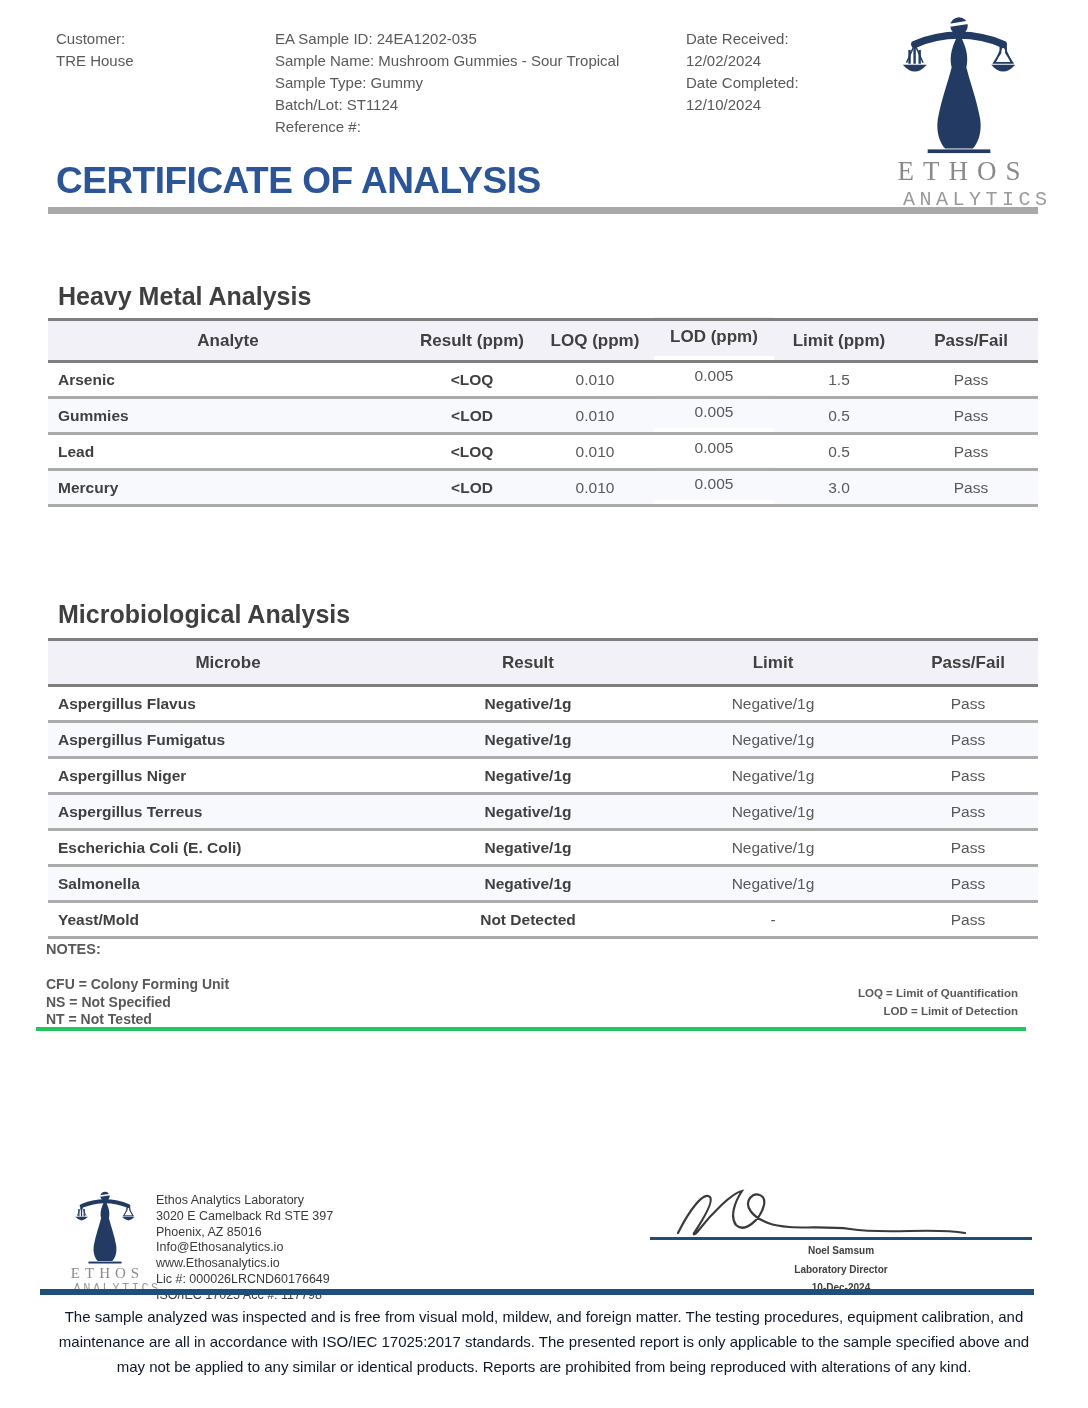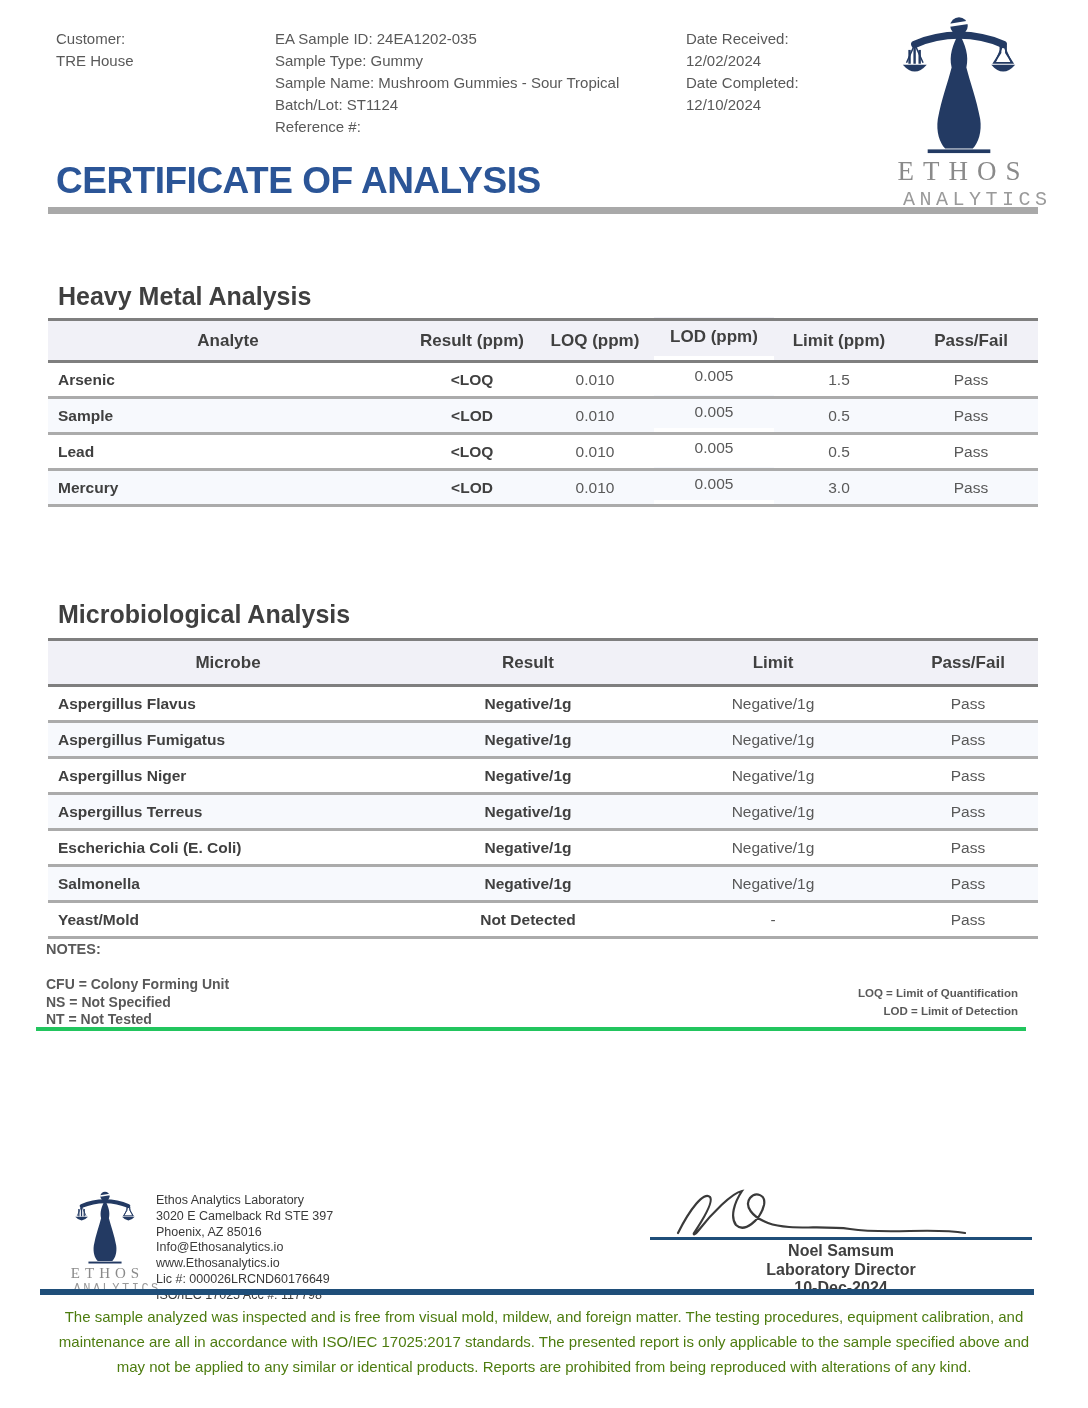--- a/index.html
+++ b/index.html
@@ -50,25 +50,25 @@
   
   .f-logo { position:absolute; left:50px; top:1190px; width:110px; text-align:center; }
   .f-logo svg { display:block; margin:0 auto; }
   .f-logo .logo-word1 { font-size:15px; letter-spacing:5px; text-indent:5px; color:#8a8a8a; margin-top:1px; }
   .f-logo .logo-word2 { font-size:12px; letter-spacing:2.5px; text-indent:2.5px; color:#9a9a9a; margin-top:0; }
 
   .lab-info { position:absolute; left:156px; top:1193px; font-size:12.5px; font-weight:normal; color:#3a3a3a; line-height:15.8px; }
 
   .sig-img { position:absolute; left:660px; top:1183px; }
   .sig-line { position:absolute; left:650px; top:1237px; width:382px; height:3px; background:#1f4e79; }
-  .sig-block { position:absolute; left:650px; top:1242px; width:382px; text-align:center; font-size:16px; font-weight:bold; color:#404040; line-height:18.5px; }
+  .sig-block { position:absolute; left:650px; top:1242px; width:382px; text-align:center; font-size:10px; font-weight:bold; color:#404040; line-height:18.5px; }
 
   .bottom-bar { position:absolute; left:40px; top:1289px; width:994px; height:6px; background:#1f4e79; }
 
-  .disclaimer { position:absolute; left:44px; top:1304px; width:1000px; text-align:center; font-size:15px; color:#4d7c0f; line-height:25px; }
+  .disclaimer { position:absolute; left:44px; top:1304px; width:1000px; text-align:center; font-size:15px; color:#0f172a; line-height:25px; }
 </style>
 </head>
 <body>
 
 <svg width="0" height="0" style="position:absolute" aria-hidden="true">
   <defs>
     <symbol id="justice" viewBox="0 0 124 152">
       <g fill="#233a63" stroke="none">
         <circle cx="62" cy="13" r="9.5"></circle>
         <path d="M62,20 C55,34 51,45 54,58 C50,74 43,92 39,114 C37,128 41,140 47,146 L77,146 C83,140 87,128 85,114 C81,92 74,74 70,58 C73,45 69,34 62,20 Z"></path>
@@ -90,22 +90,22 @@
 
 <div class="page">
 
   <div class="meta meta-customer">
     <div>Customer:</div>
     <div>TRE House</div>
   </div>
 
   <div class="meta meta-sample">
     <div>EA Sample ID: 24EA1202-035</div>
+    <div>Sample Name: Mushroom Gummies - Sour Tropical</div>
     <div>Sample Type: Gummy</div>
-    <div>Sample Name: Mushroom Gummies - Sour Tropical</div>
     <div>Batch/Lot: ST1124</div>
     <div>Reference #:</div>
   </div>
 
   <div class="meta meta-dates">
     <div>Date Received:</div>
     <div>12/02/2024</div>
     <div>Date Completed:</div>
     <div>12/10/2024</div>
   </div>
@@ -145,21 +145,21 @@
     <tbody>
       <tr>
         <td class="c-name">Arsenic</td>
         <td class="c-bold">&lt;LOQ</td>
         <td>0.010</td>
         <td class="raised">0.005</td>
         <td>1.5</td>
         <td>Pass</td>
       </tr>
       <tr>
-        <td class="c-name">Sample</td>
+        <td class="c-name">Gummies</td>
         <td class="c-bold">&lt;LOD</td>
         <td>0.010</td>
         <td class="raised">0.005</td>
         <td>0.5</td>
         <td>Pass</td>
       </tr>
       <tr>
         <td class="c-name">Lead</td>
         <td class="c-bold">&lt;LOQ</td>
         <td>0.010</td>

